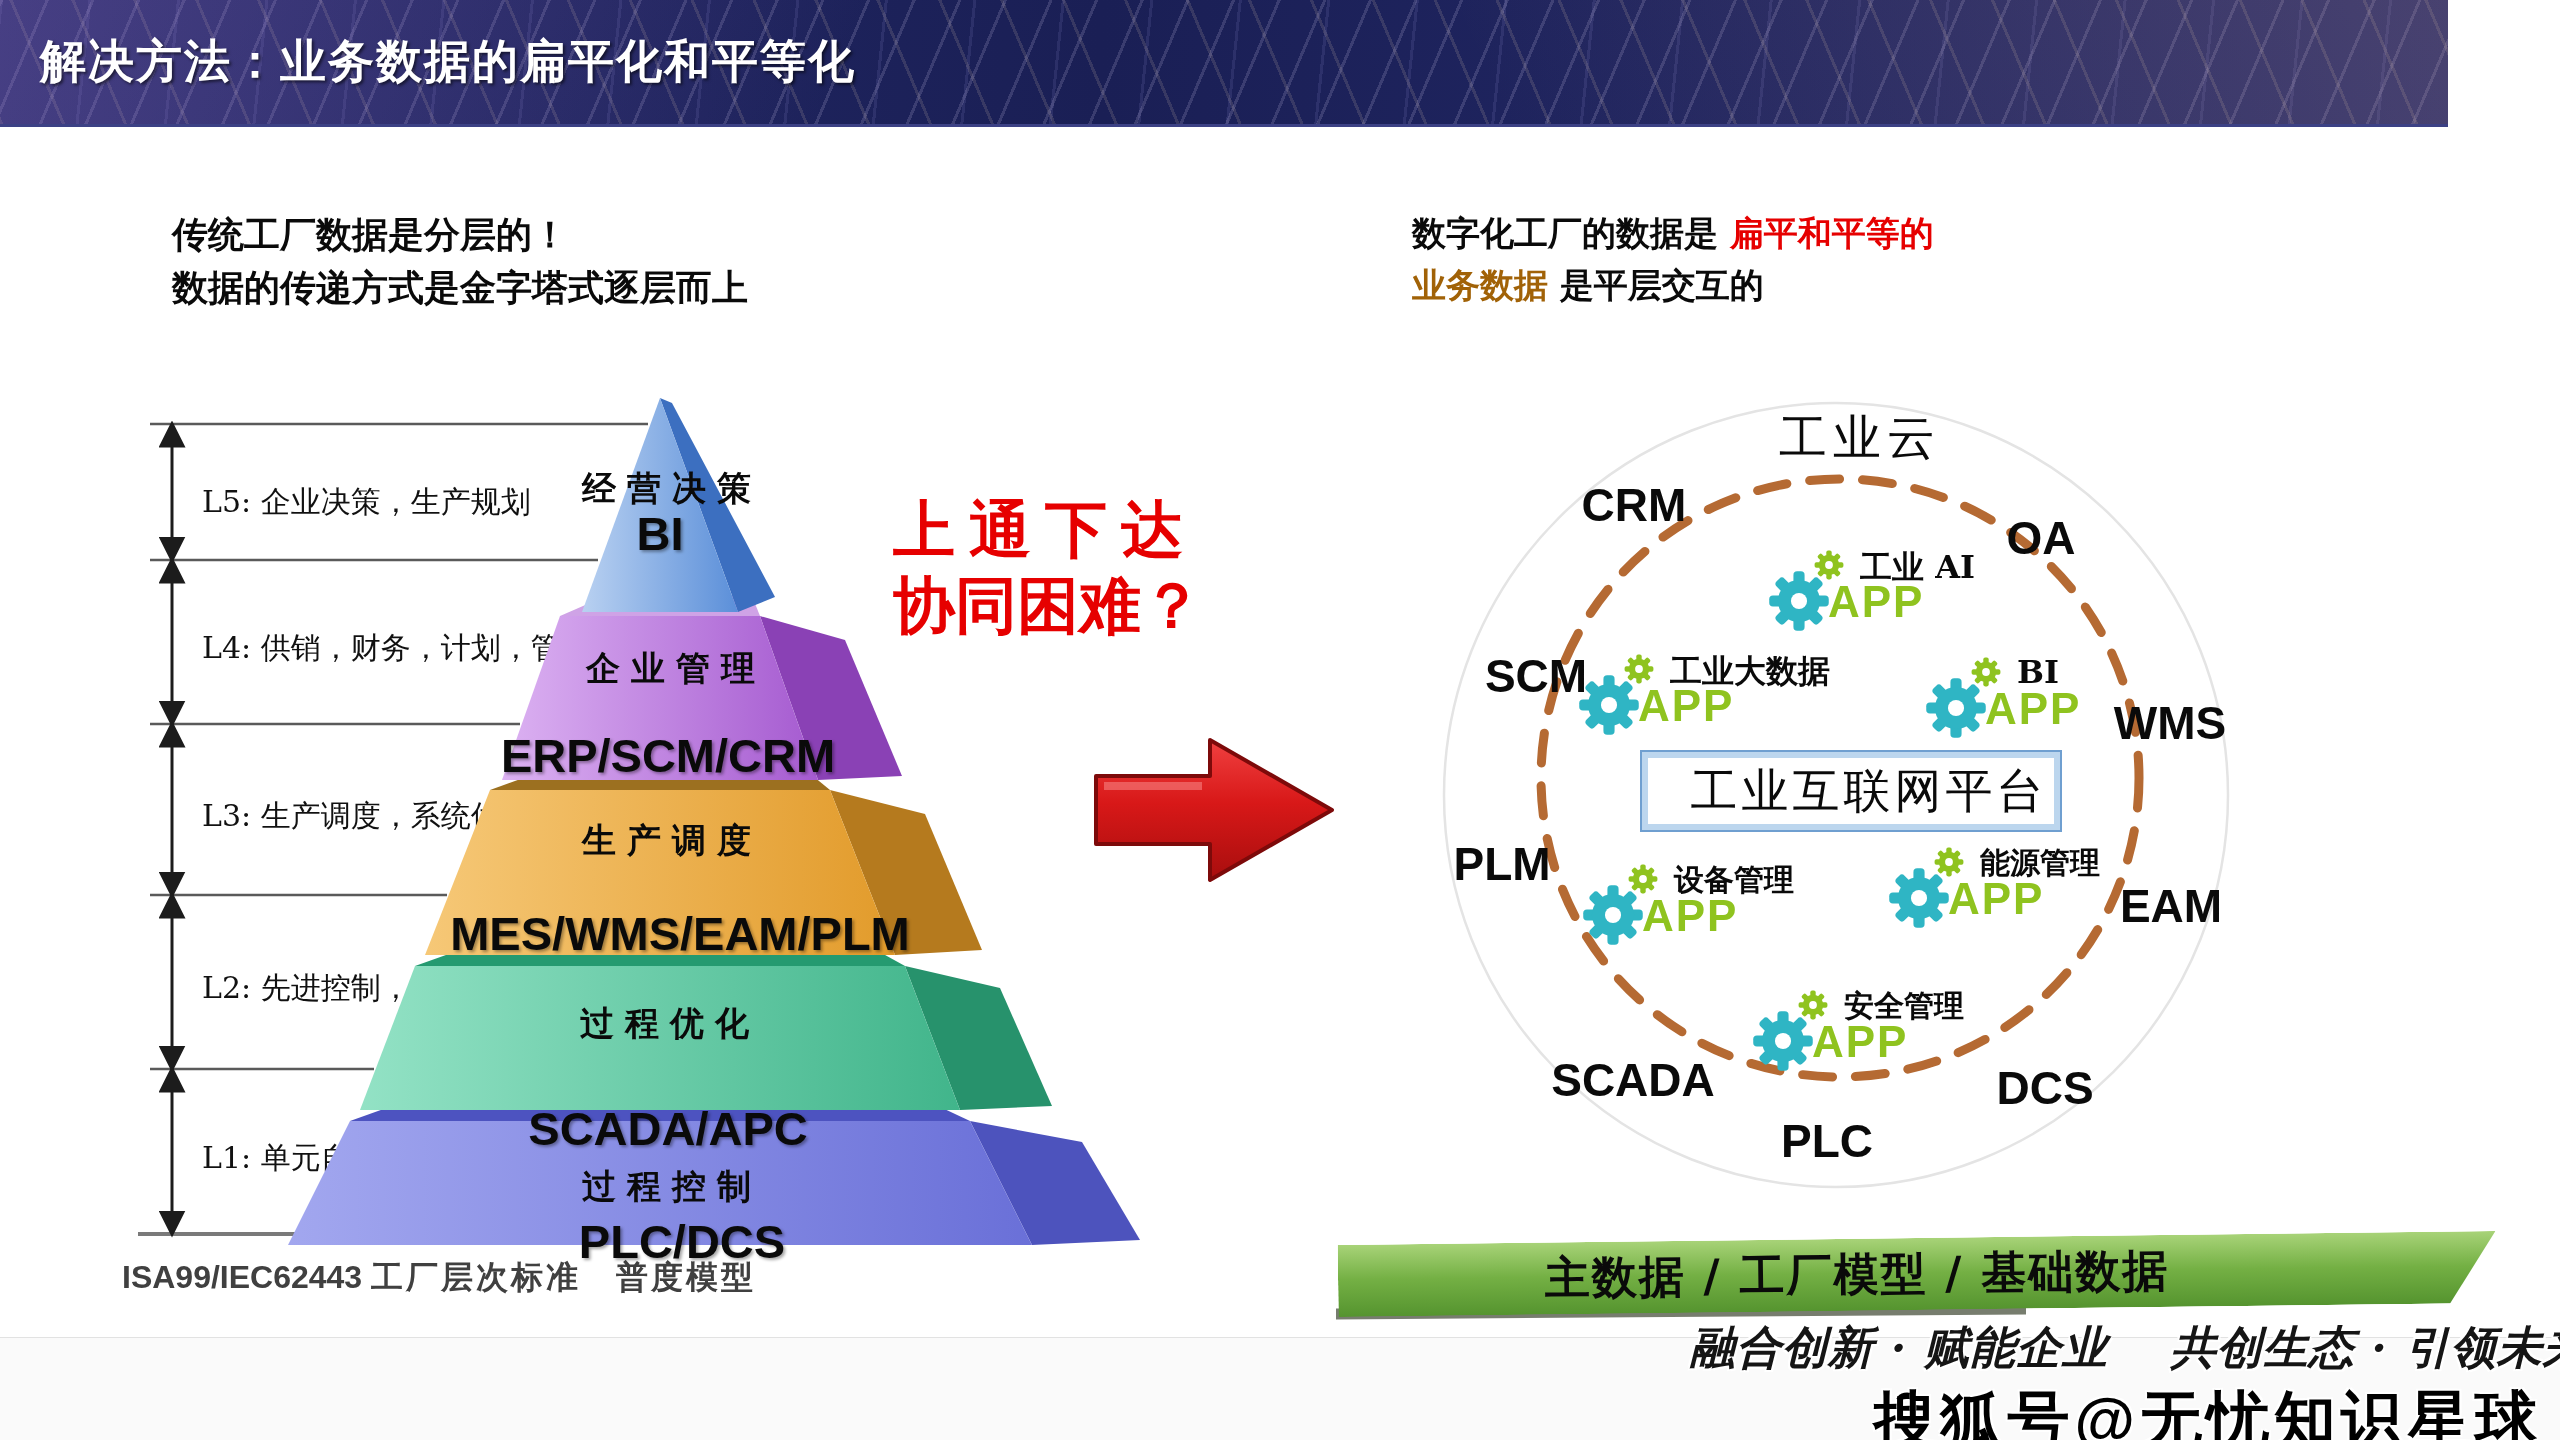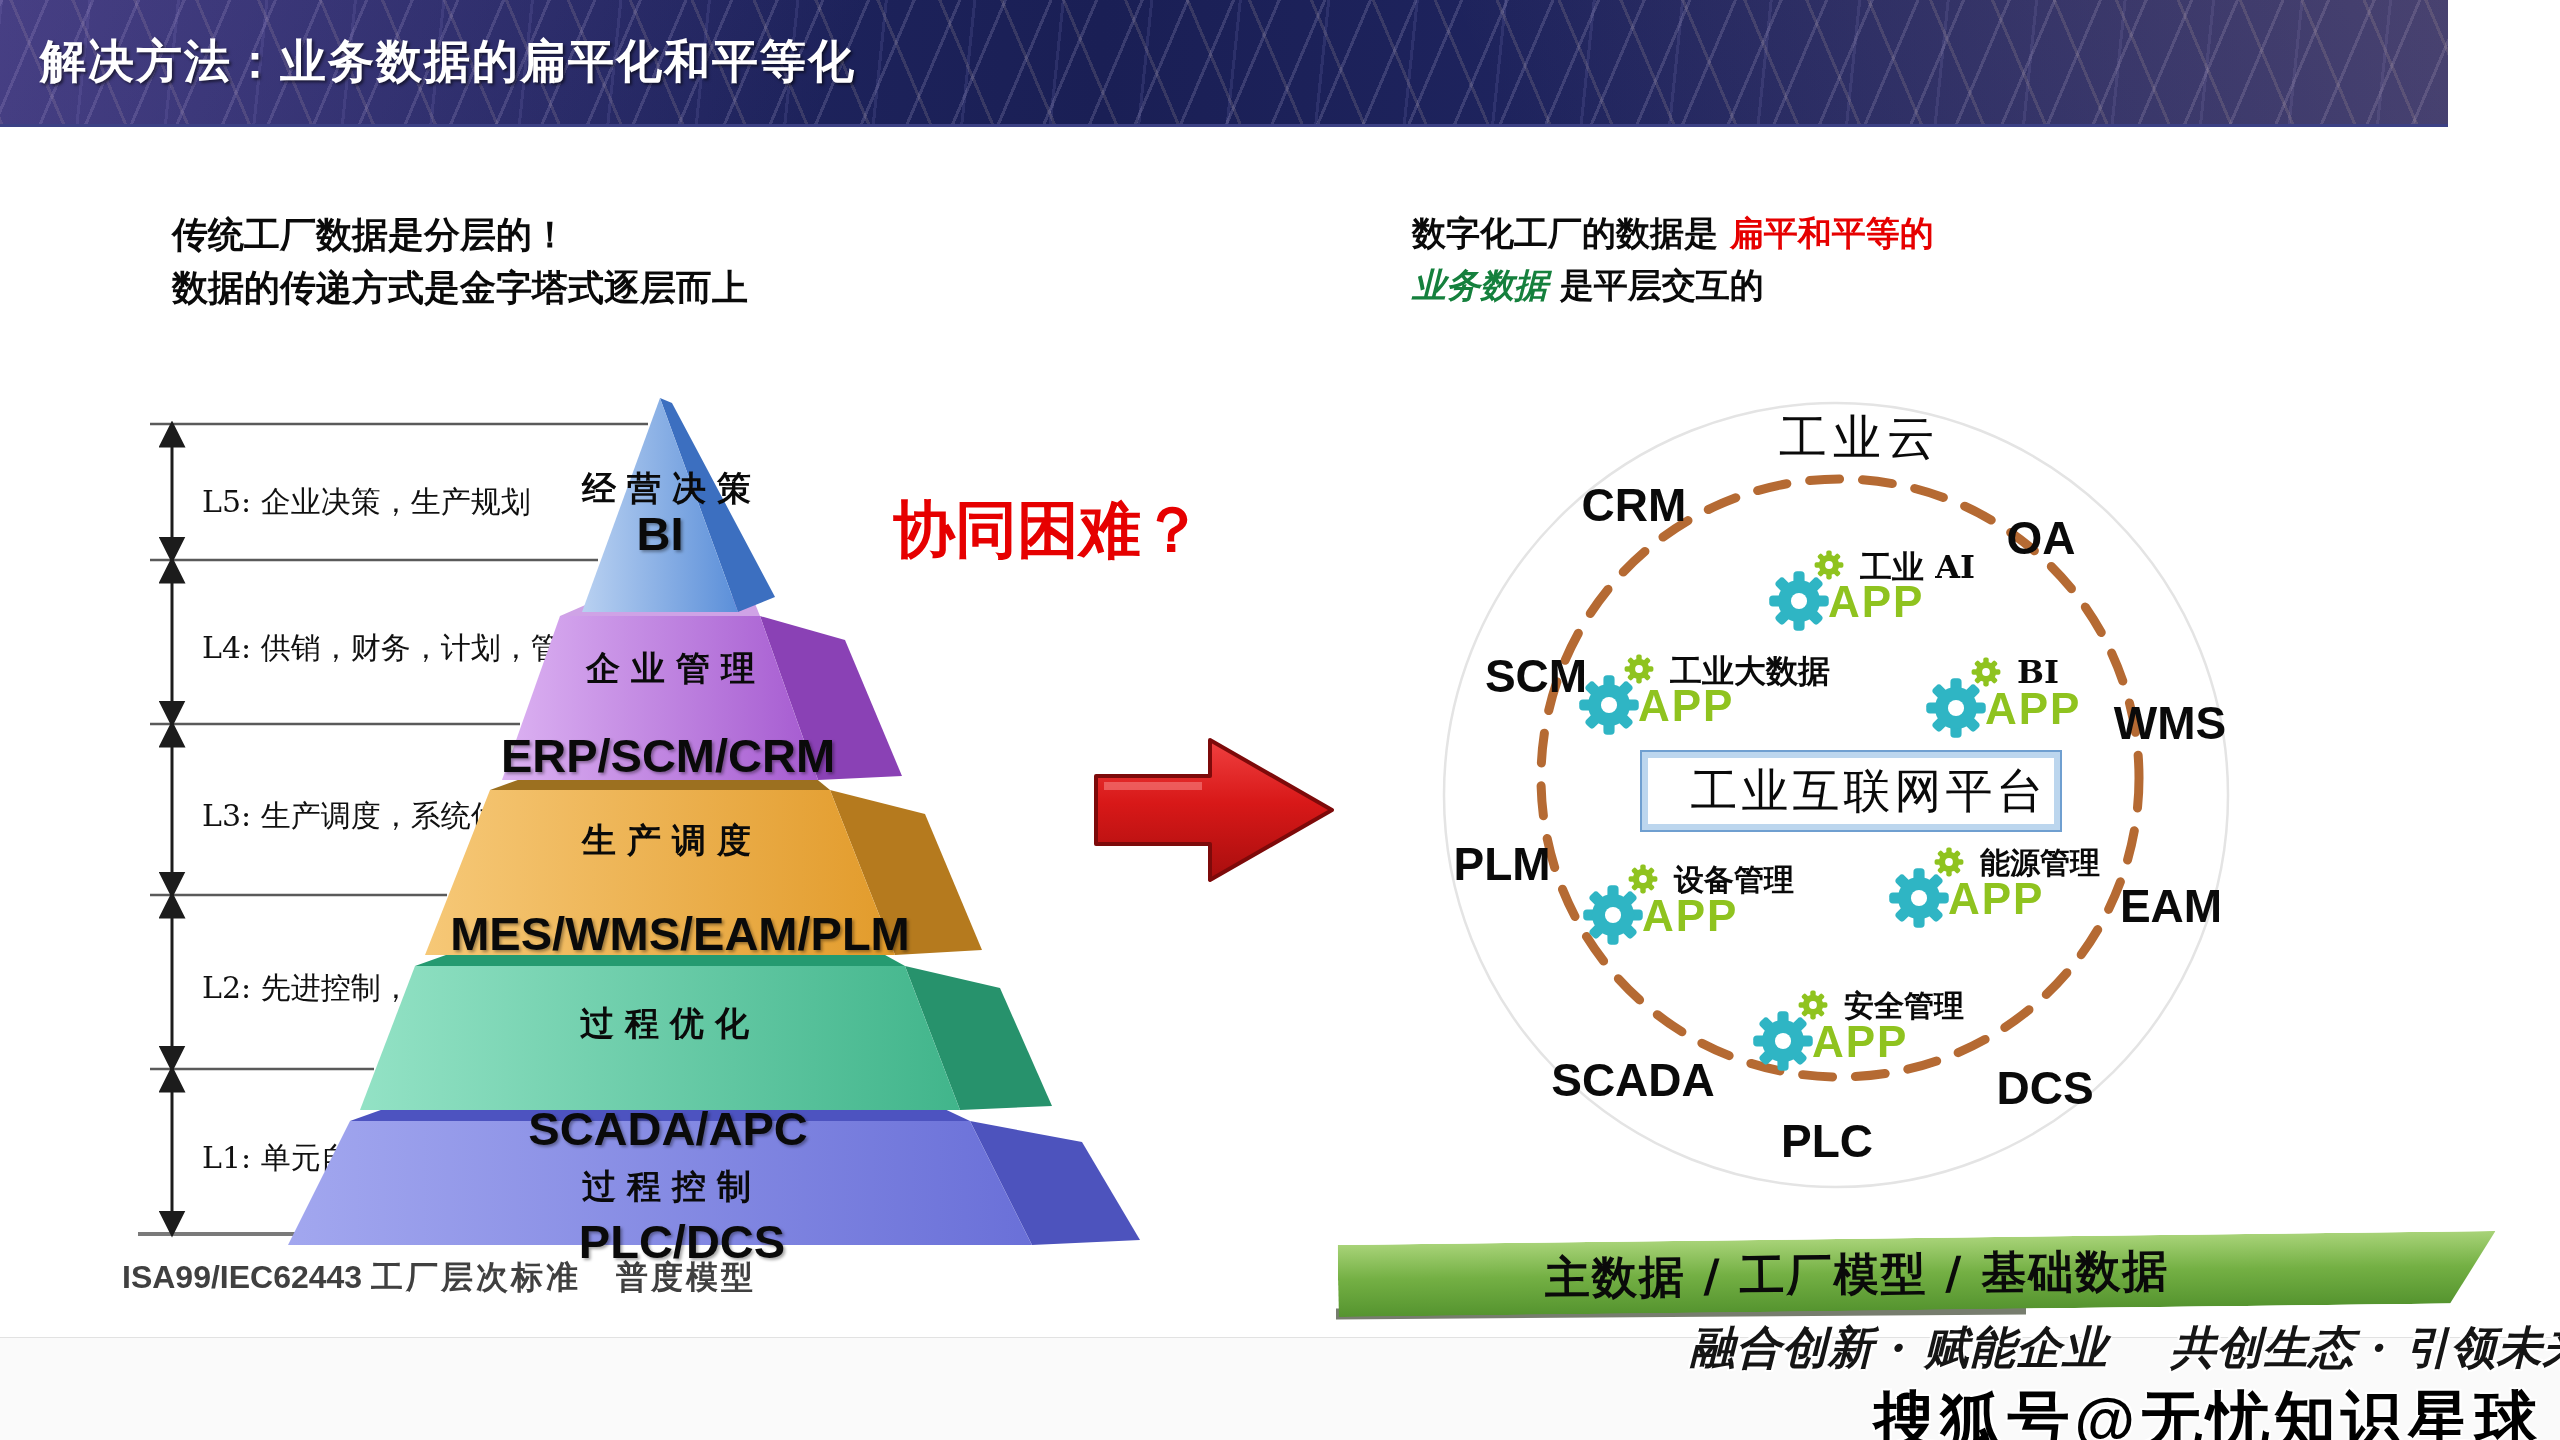--- a/index.html
+++ b/index.html
@@ -149,21 +149,21 @@
   <div class="header-title">解决方法：业务数据的扁平化和平等化</div>
 </div>
 
 <div class="left-title">
   <div>传统工厂数据是分层的！</div>
   <div>数据的传递方式是金字塔式逐层而上</div>
 </div>
 
 <div class="right-title">
   <div><span>数字化工厂的数据是 </span><span class="seg-red" style="color: rgb(230, 0, 0);">扁平和平等的</span></div>
-  <div><span class="seg-red" style="color: #15803d; font-style: italic;">业务数据</span><span> 是平层交互的</span></div>
+  <div><span class="seg-red" style="color: #a16207;">业务数据</span><span> 是平层交互的</span></div>
 </div>
 
 <svg class="pyramid-svg" width="1150" height="880" viewBox="0 0 1150 880">
   <defs>
     <marker id="arrHead" markerWidth="9" markerHeight="9" refX="4.5" refY="4.5" orient="auto-start-reverse">
       <path d="M0,0 L9,4.5 L0,9 z" fill="#1c1c1c"></path>
     </marker>
     <linearGradient id="g5" x1="0" y1="0" x2="1" y2="0">
       <stop offset="0" stop-color="#b9d1f1"></stop>
       <stop offset="1" stop-color="#5b8fd9"></stop>
@@ -235,20 +235,21 @@
   <text class="layer-name" x="552" y="808">过程控制</text>
   <text class="layer-sys" x="562" y="868">PLC/DCS</text>
 </svg>
 
 <div class="caption">
   <span class="code">ISA99/IEC62443</span>
   <span class="zh">工厂层次标准　普度模型</span>
 </div>
 
 <div class="problem" style="color: rgb(230, 0, 0);">
+  <div class="l1">上通下达</div>
   <div>协同困难？</div>
 </div>
 
 <svg class="red-arrow" width="250" height="160" viewBox="0 0 250 160">
   <defs>
     <linearGradient id="ar" x1="0" y1="0" x2="0" y2="1">
       <stop offset="0" stop-color="#f04040"></stop>
       <stop offset="0.45" stop-color="#d81818"></stop>
       <stop offset="1" stop-color="#a80e0e"></stop>
     </linearGradient>

